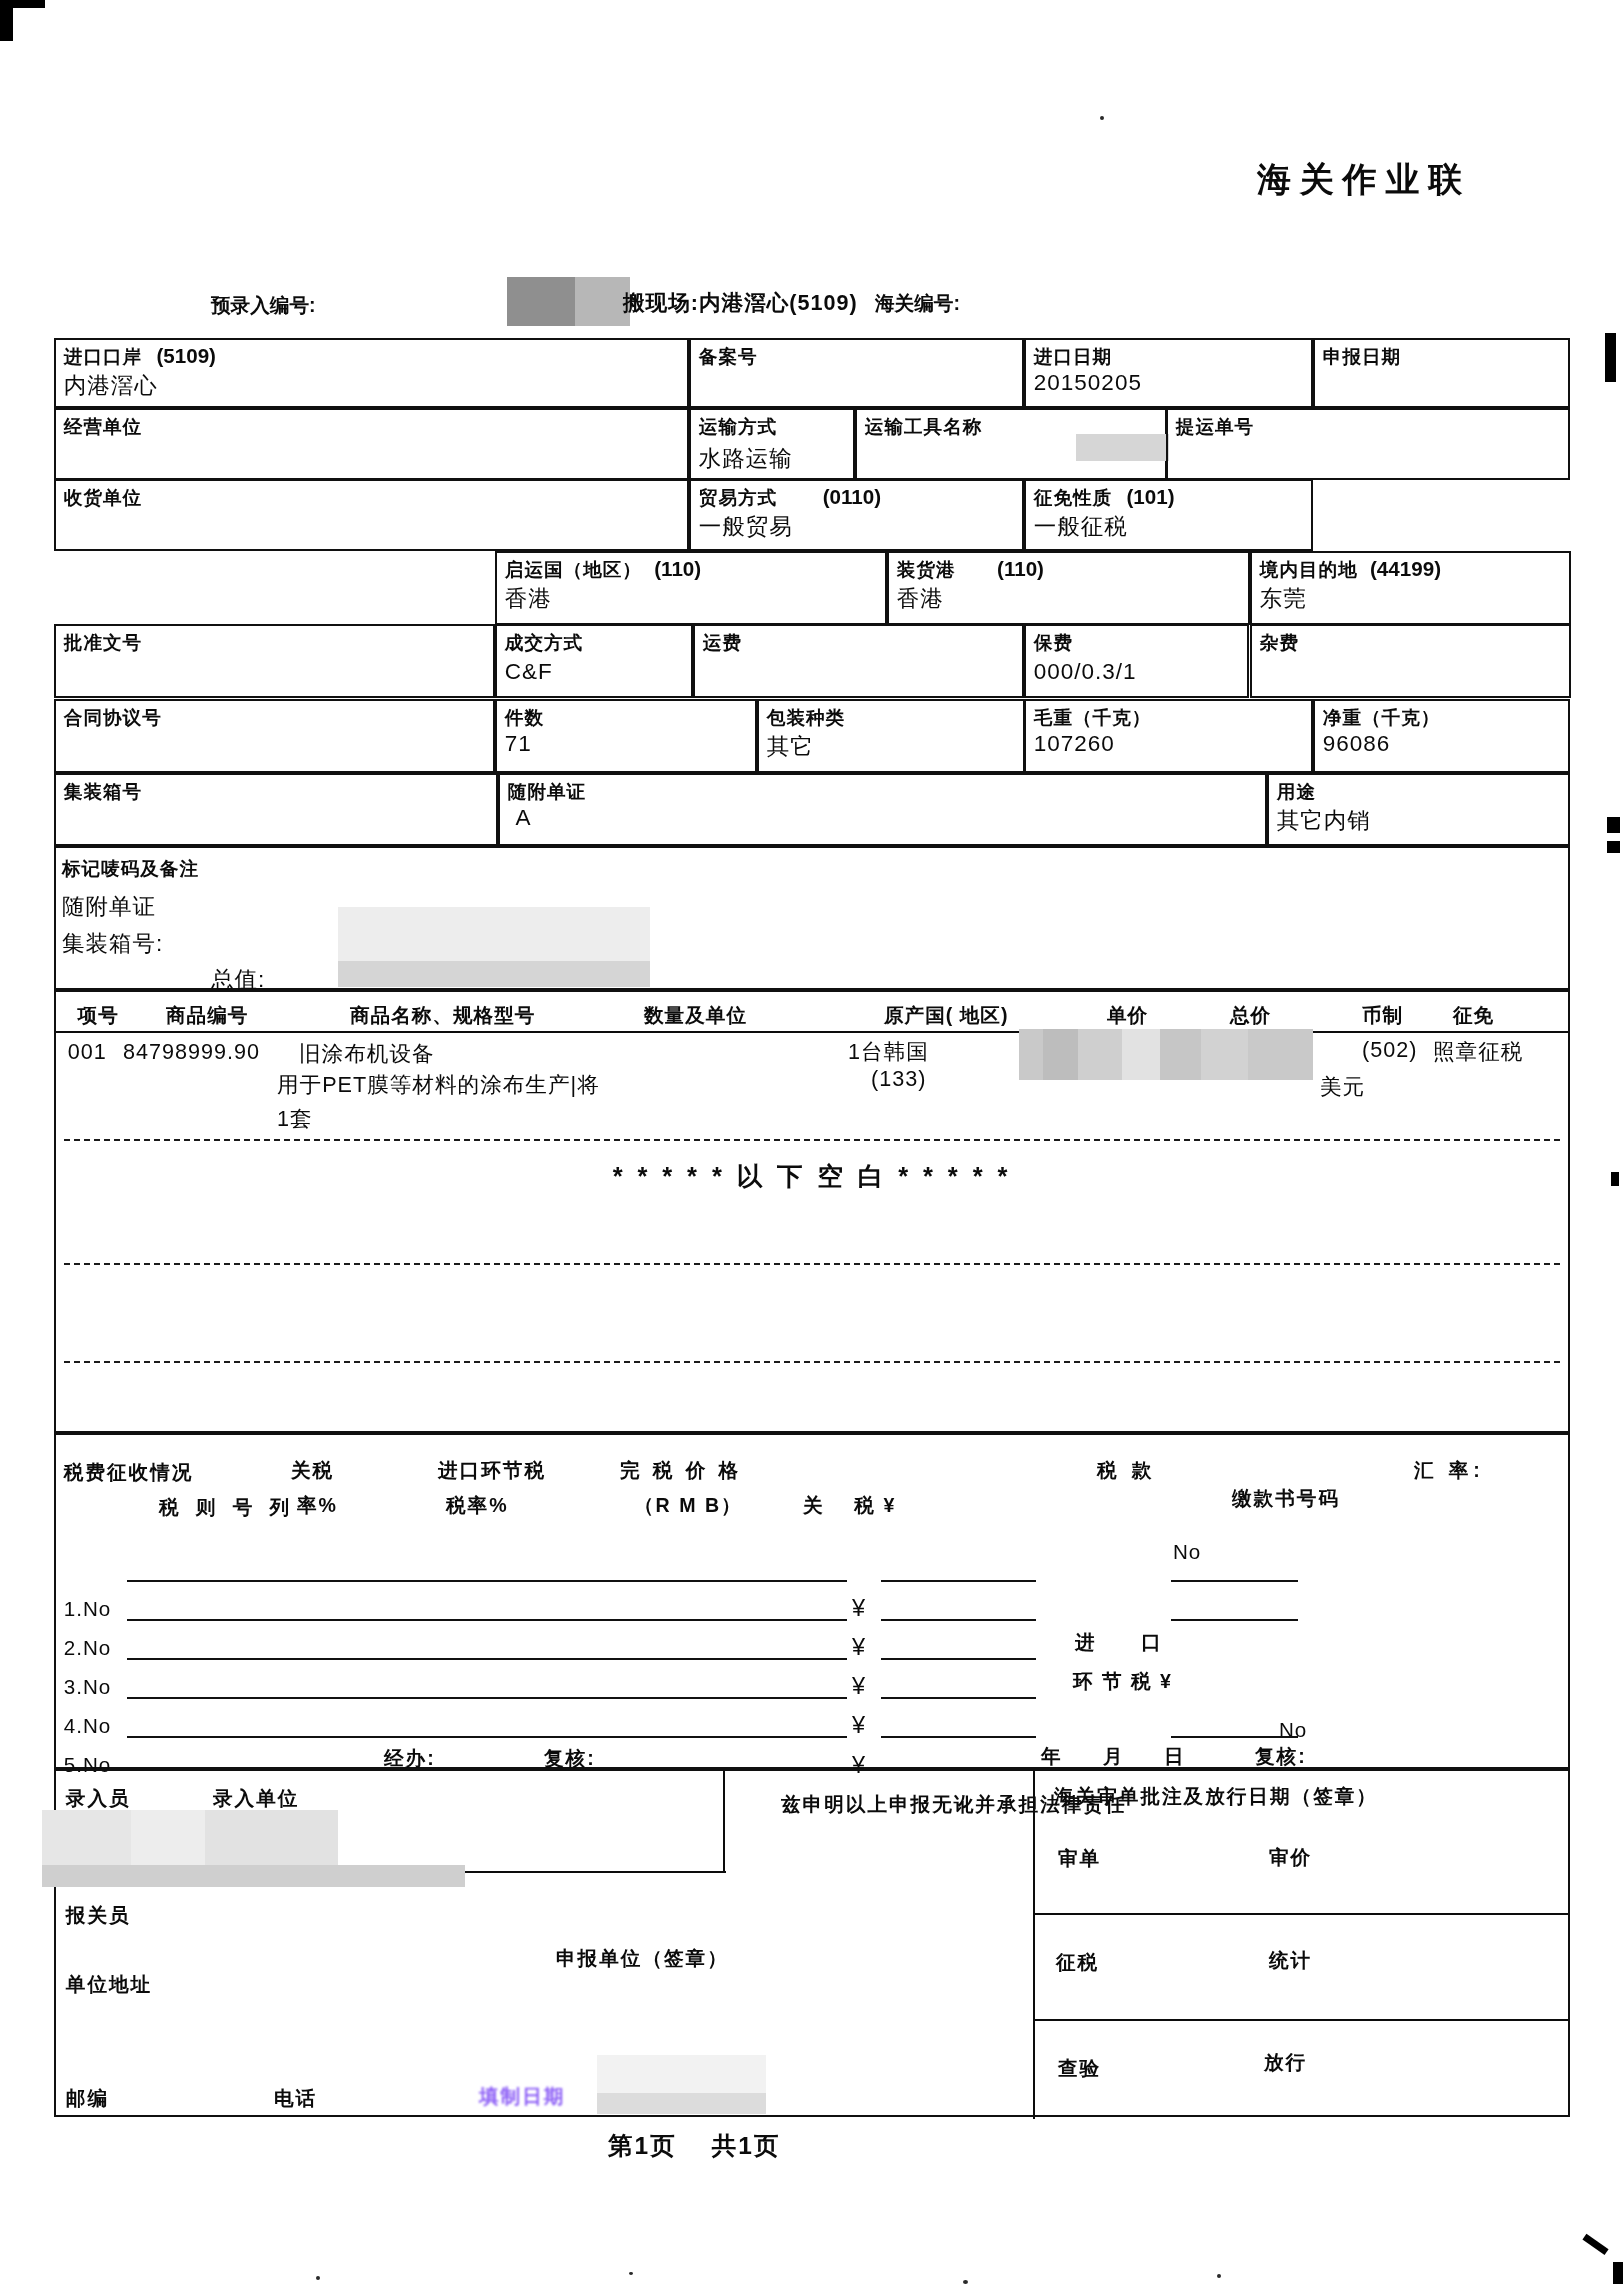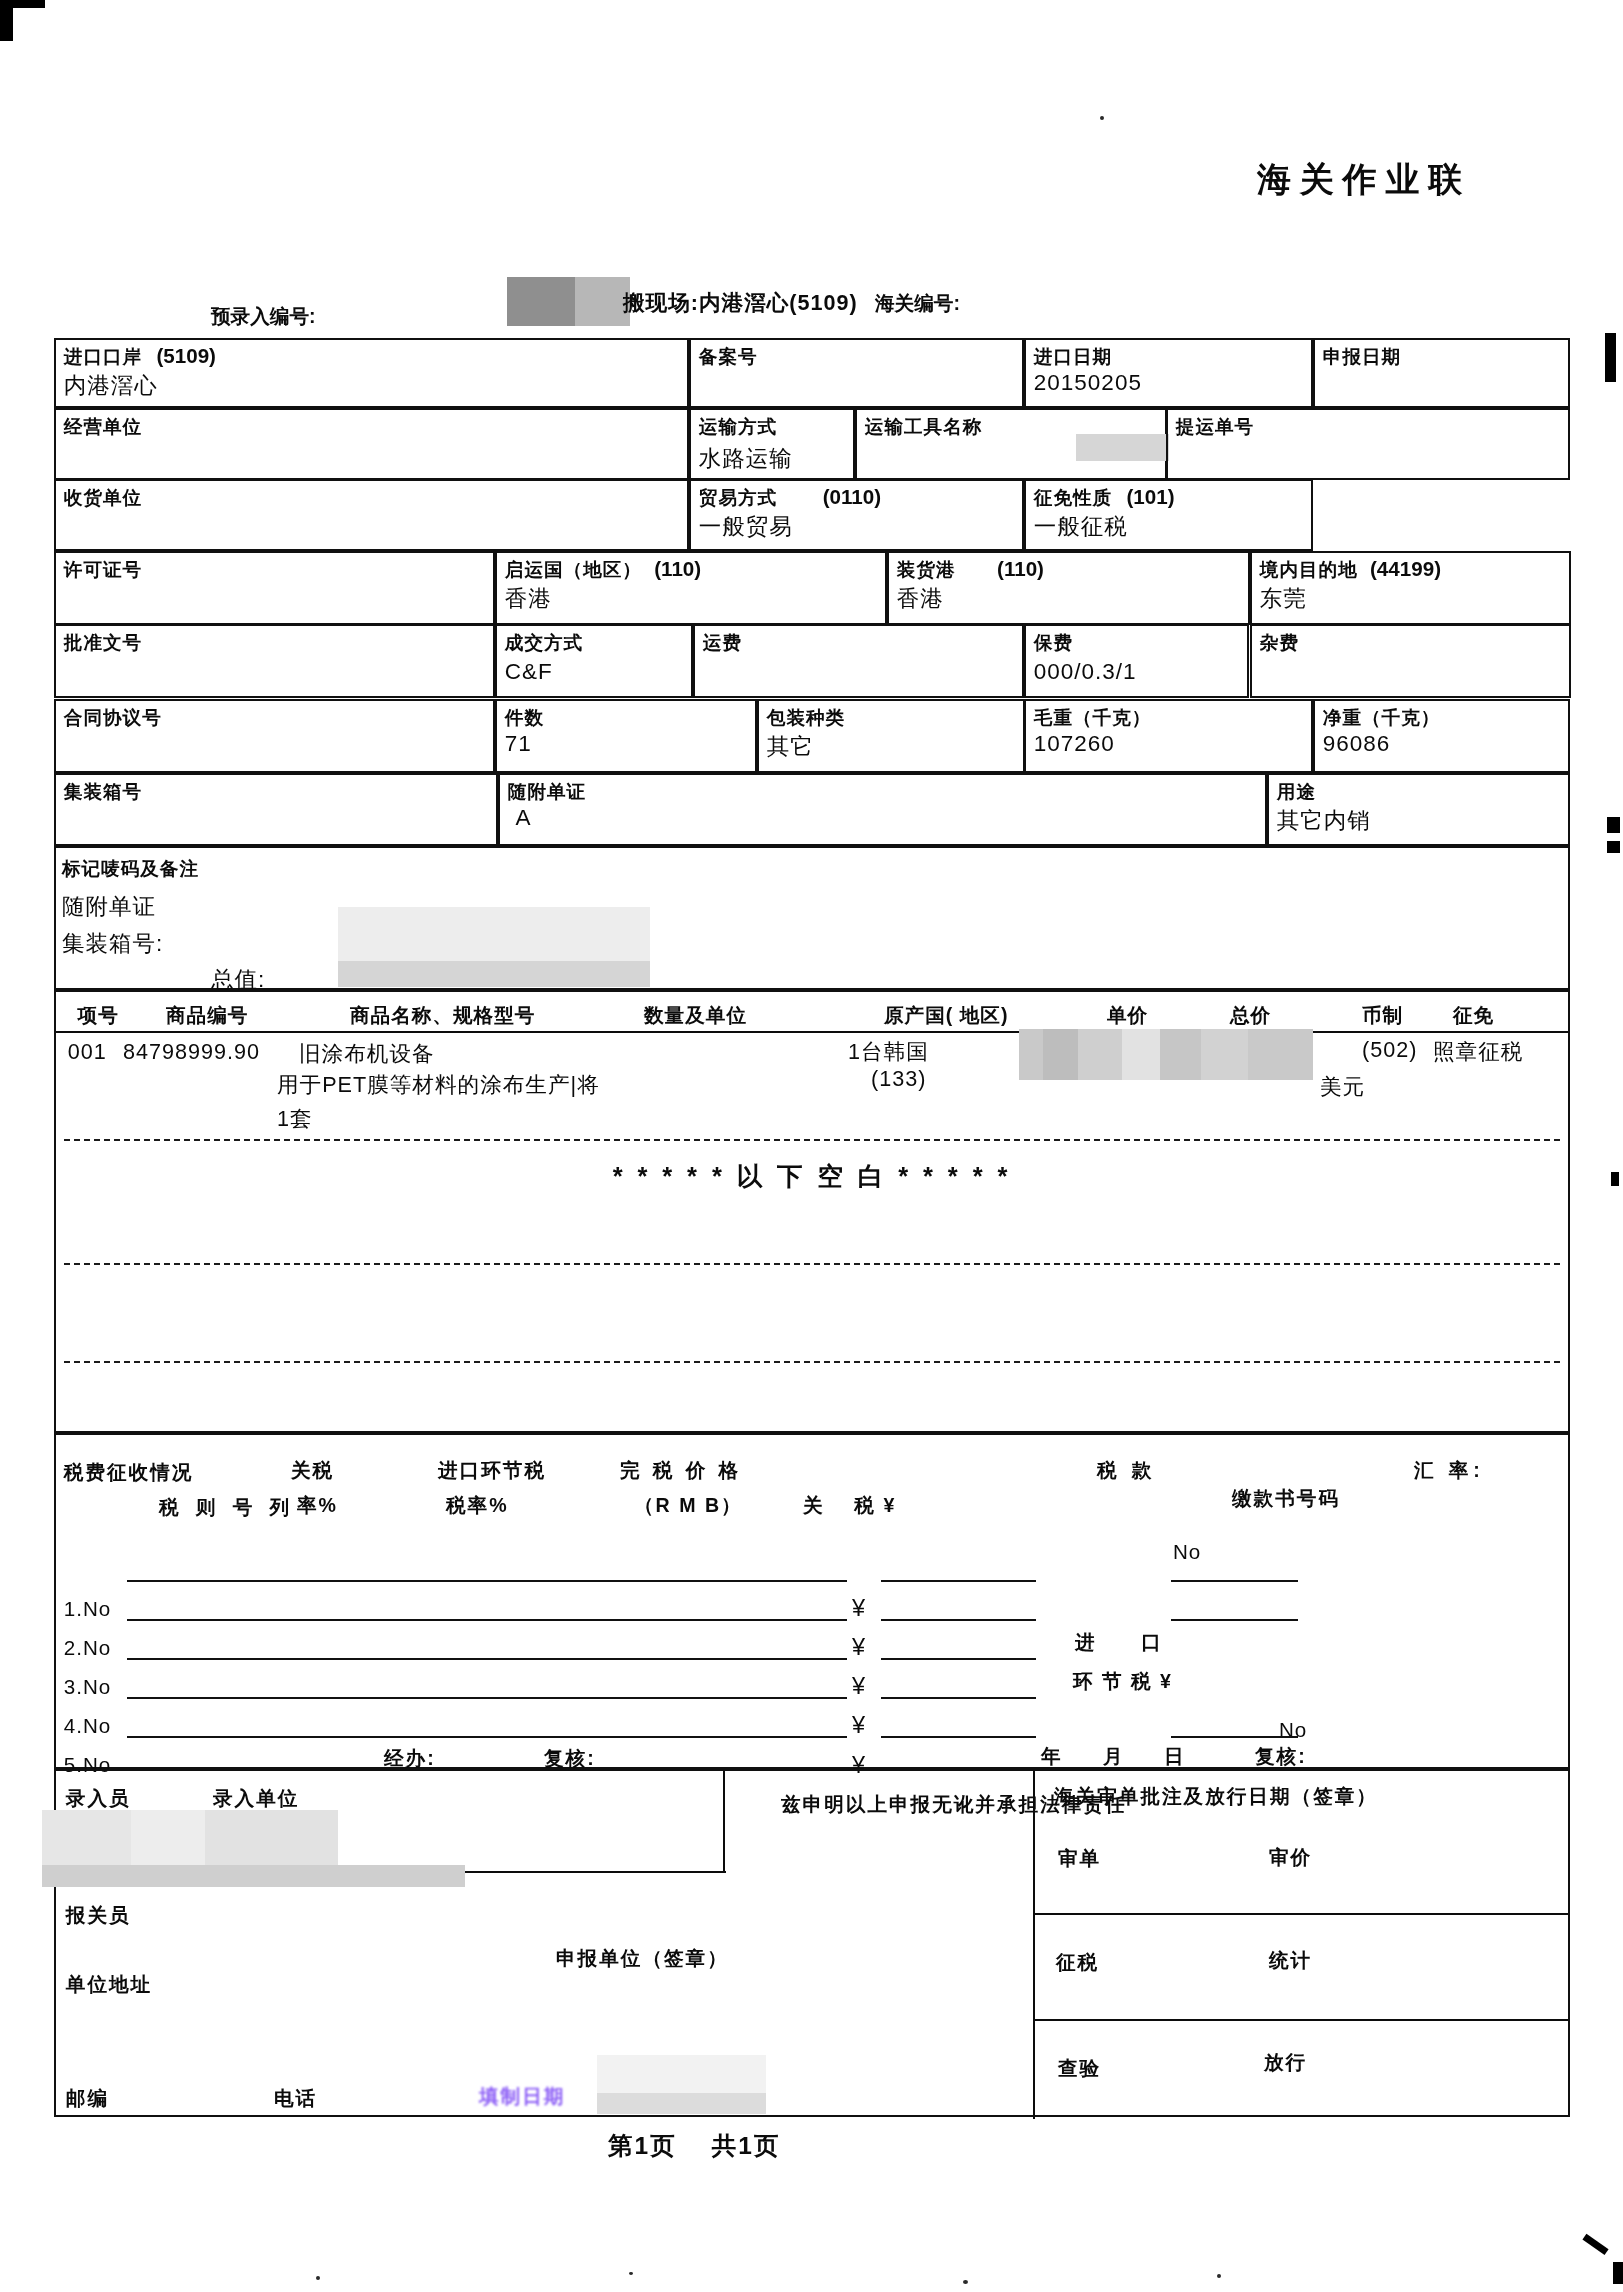--- a/index.html
+++ b/index.html
@@ -36,21 +36,21 @@
   <div class="mark" style="left:1582px;top:2241px;width:27.4px;height:6.9px;transform:rotate(35deg);"></div>
   <div class="mark" style="left:1613px;top:2262px;width:9.8px;height:21.6px;"></div>
   <div class="speck" style="left:316px;top:2276px;width:3.9px;height:3.9px;"></div>
   <div class="speck" style="left:629px;top:2272px;width:3.9px;height:2.9px;"></div>
   <div class="speck" style="left:963px;top:2280px;width:4.9px;height:3.9px;"></div>
   <div class="speck" style="left:1217px;top:2274px;width:3.9px;height:3.9px;"></div>
   <div class="speck" style="left:1100px;top:116px;width:3.9px;height:3.9px;"></div>
 
   <div class="abs" style="left:1257px;top:157px;font-size:34px;font-weight:bold;letter-spacing:8.8px;">海关作业联</div>
 
-  <div class="abs" style="left:211px;top:292px;font-size:19.6px;font-weight:bold;margin-top:11px;">预录入编号:</div>
+  <div class="abs" style="left:211px;top:292px;font-size:19.6px;font-weight:bold;">预录入编号:</div>
   <div class="blur" style="left:507px;top:277px;width:123px;height:49px;background:linear-gradient(90deg,#8f8f8f 0 55%,#b7b7b7 55% 100%);"></div>
   <div class="abs" style="left:623px;top:288px;font-size:21.6px;font-weight:bold;letter-spacing:1px;">搬现场:内港滘心(5109)</div>
   <div class="abs" style="left:875px;top:290px;font-size:19.6px;font-weight:bold;">海关编号:</div>
 
   <div class="cell" style="left:54px;top:338px;width:635px;height:70px;">
     <span class="lbl">进口口岸</span>
     <span class="code" style="margin-left:9.8px;">(5109)</span>
     <div class="val" style="margin-top:0;">内港滘心</div>
   </div>
   <div class="cell" style="left:689px;top:338px;width:335px;height:70px;">
@@ -86,23 +86,20 @@
     <span class="lbl">贸易方式</span>
     <span class="code" style="margin-left:41px;">(0110)</span>
     <div class="val">一般贸易</div>
   </div>
   <div class="cell" style="left:1024px;top:479px;width:289px;height:72px;">
     <span class="lbl">征免性质</span>
     <span class="code" style="margin-left:9.8px;">(101)</span>
     <div class="val">一般征税</div>
   </div>
 
-  <div class="cell" style="left:54px;top:551px;width:441px;height:74px;">
-    <span class="lbl">许可证号</span>
-  </div>
   <div class="cell" style="left:495px;top:551px;width:392px;height:74px;">
     <span class="lbl">启运国（地区）</span>
     <span class="code" style="margin-left:7.8px;">(110)</span>
     <div class="val">香港</div>
   </div>
   <div class="cell" style="left:887px;top:551px;width:363px;height:74px;">
     <span class="lbl">装货港</span>
     <span class="code" style="margin-left:37px;">(110)</span>
     <div class="val">香港</div>
   </div>

